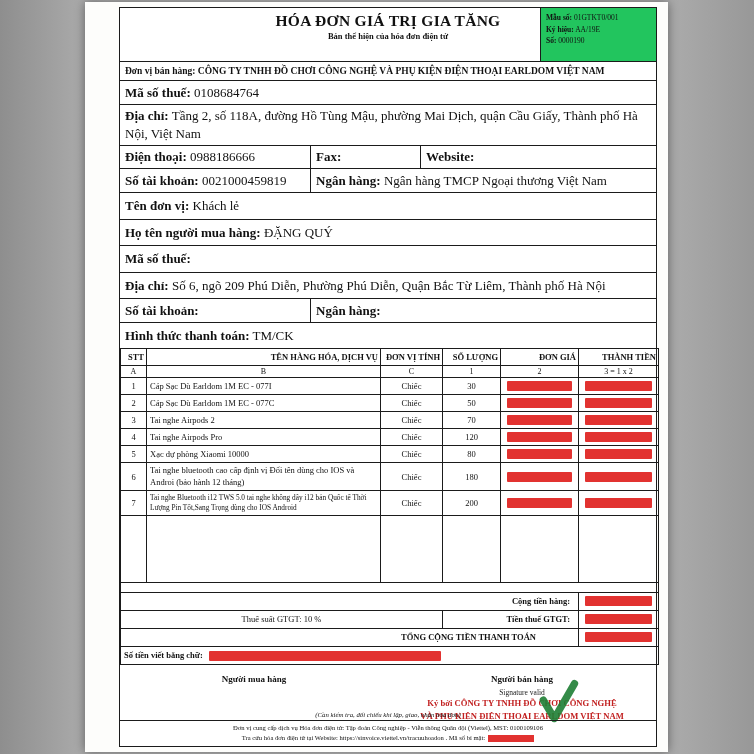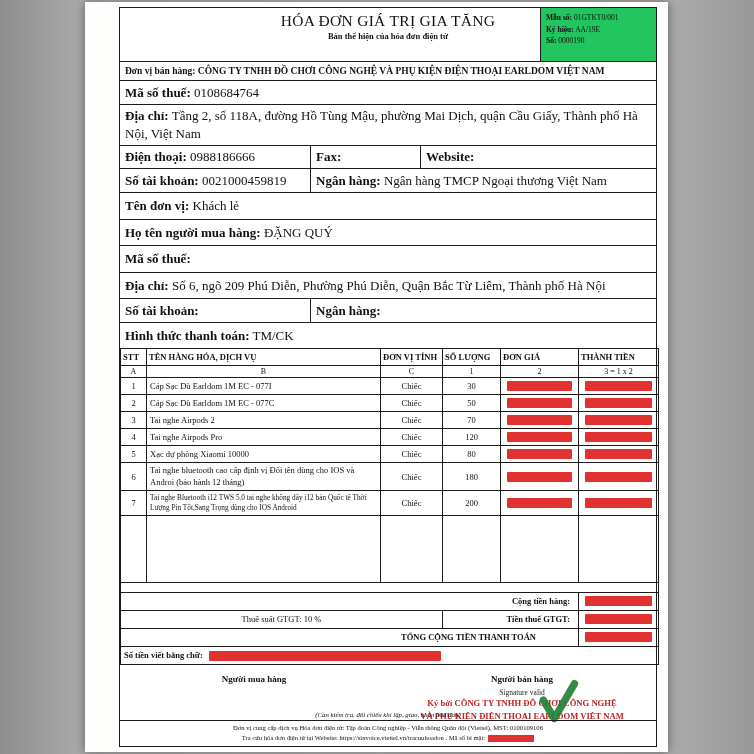--- a/index.html
+++ b/index.html
@@ -11,42 +11,42 @@
   .paper{
     position:absolute;left:85px;top:2px;width:583px;height:750px;
     background:#fdfdfb;box-shadow:0 0 10px rgba(0,0,0,.45);
   }
   .inv{
     position:absolute;left:34px;top:5px;width:538px;height:740px;
     box-sizing:border-box;border:1px solid #1b1b1b;background:#fff;
   }
   
   .hdr{position:relative;border-bottom:1px solid #1b1b1b;padding:4px 0 3px;min-height:46px}
-  .title{font-size:15.5px;font-weight:normal;text-align:center;letter-spacing:.3px}
+  .title{font-size:15.5px;font-weight:bold;text-align:center;letter-spacing:.3px}
   .subtitle{font-size:8.5px;font-weight:bold;text-align:center;margin-top:1px}
   .dateline{font-size:8.5px;text-align:right;margin-top:2px}
   .hdr-right{
     position:absolute;top:0;right:0;width:116px;height:100%;box-sizing:border-box;
     border-left:1px solid #1b1b1b;padding:4px 4px 0 5px;font-size:7.5px;line-height:1.55;background:#22c55e;
   }
   
   .info-row{border-bottom:1px solid #1b1b1b;padding:2.5px 5px;font-size:13px;line-height:1.35}
   .info-row b{font-weight:bold}
   .company{font-size:9.5px;font-weight:bold;line-height:1.4}
   .split{display:flex;padding:0}
   .split>div{padding:2.5px 5px;box-sizing:border-box}
   .split>div+div{border-left:1px solid #1b1b1b}
   .w190{width:190px;flex:none}
   .w110{width:110px;flex:none}
   .grow{flex:1}
   .buyer-row{padding-top:4px;padding-bottom:4px}
   
   table{border-collapse:collapse;width:100%;table-layout:fixed}
   td,th{border:1px solid #1b1b1b;font-size:8.5px;padding:2px 3px;vertical-align:middle;overflow:hidden}
-  th{font-weight:bold;text-align:left;padding:3px 2px}
+  th{font-weight:bold;text-align:right;padding:3px 2px}
   .sub td{font-size:8px;text-align:center;padding:1px}
   .c{text-align:center}.l{text-align:left}.r{text-align:right}
   .small{font-size:7.3px;line-height:1.3}
   .name-cell{line-height:1.35}
   .filler1 td{height:62px}
   .filler2 td{height:9px;padding:0}
   .tot td{height:13px}
   .bold{font-weight:bold}
   
   .redact{background:#e23230;display:block;height:10px;width:92%;margin:1px auto;border-radius:1px}

